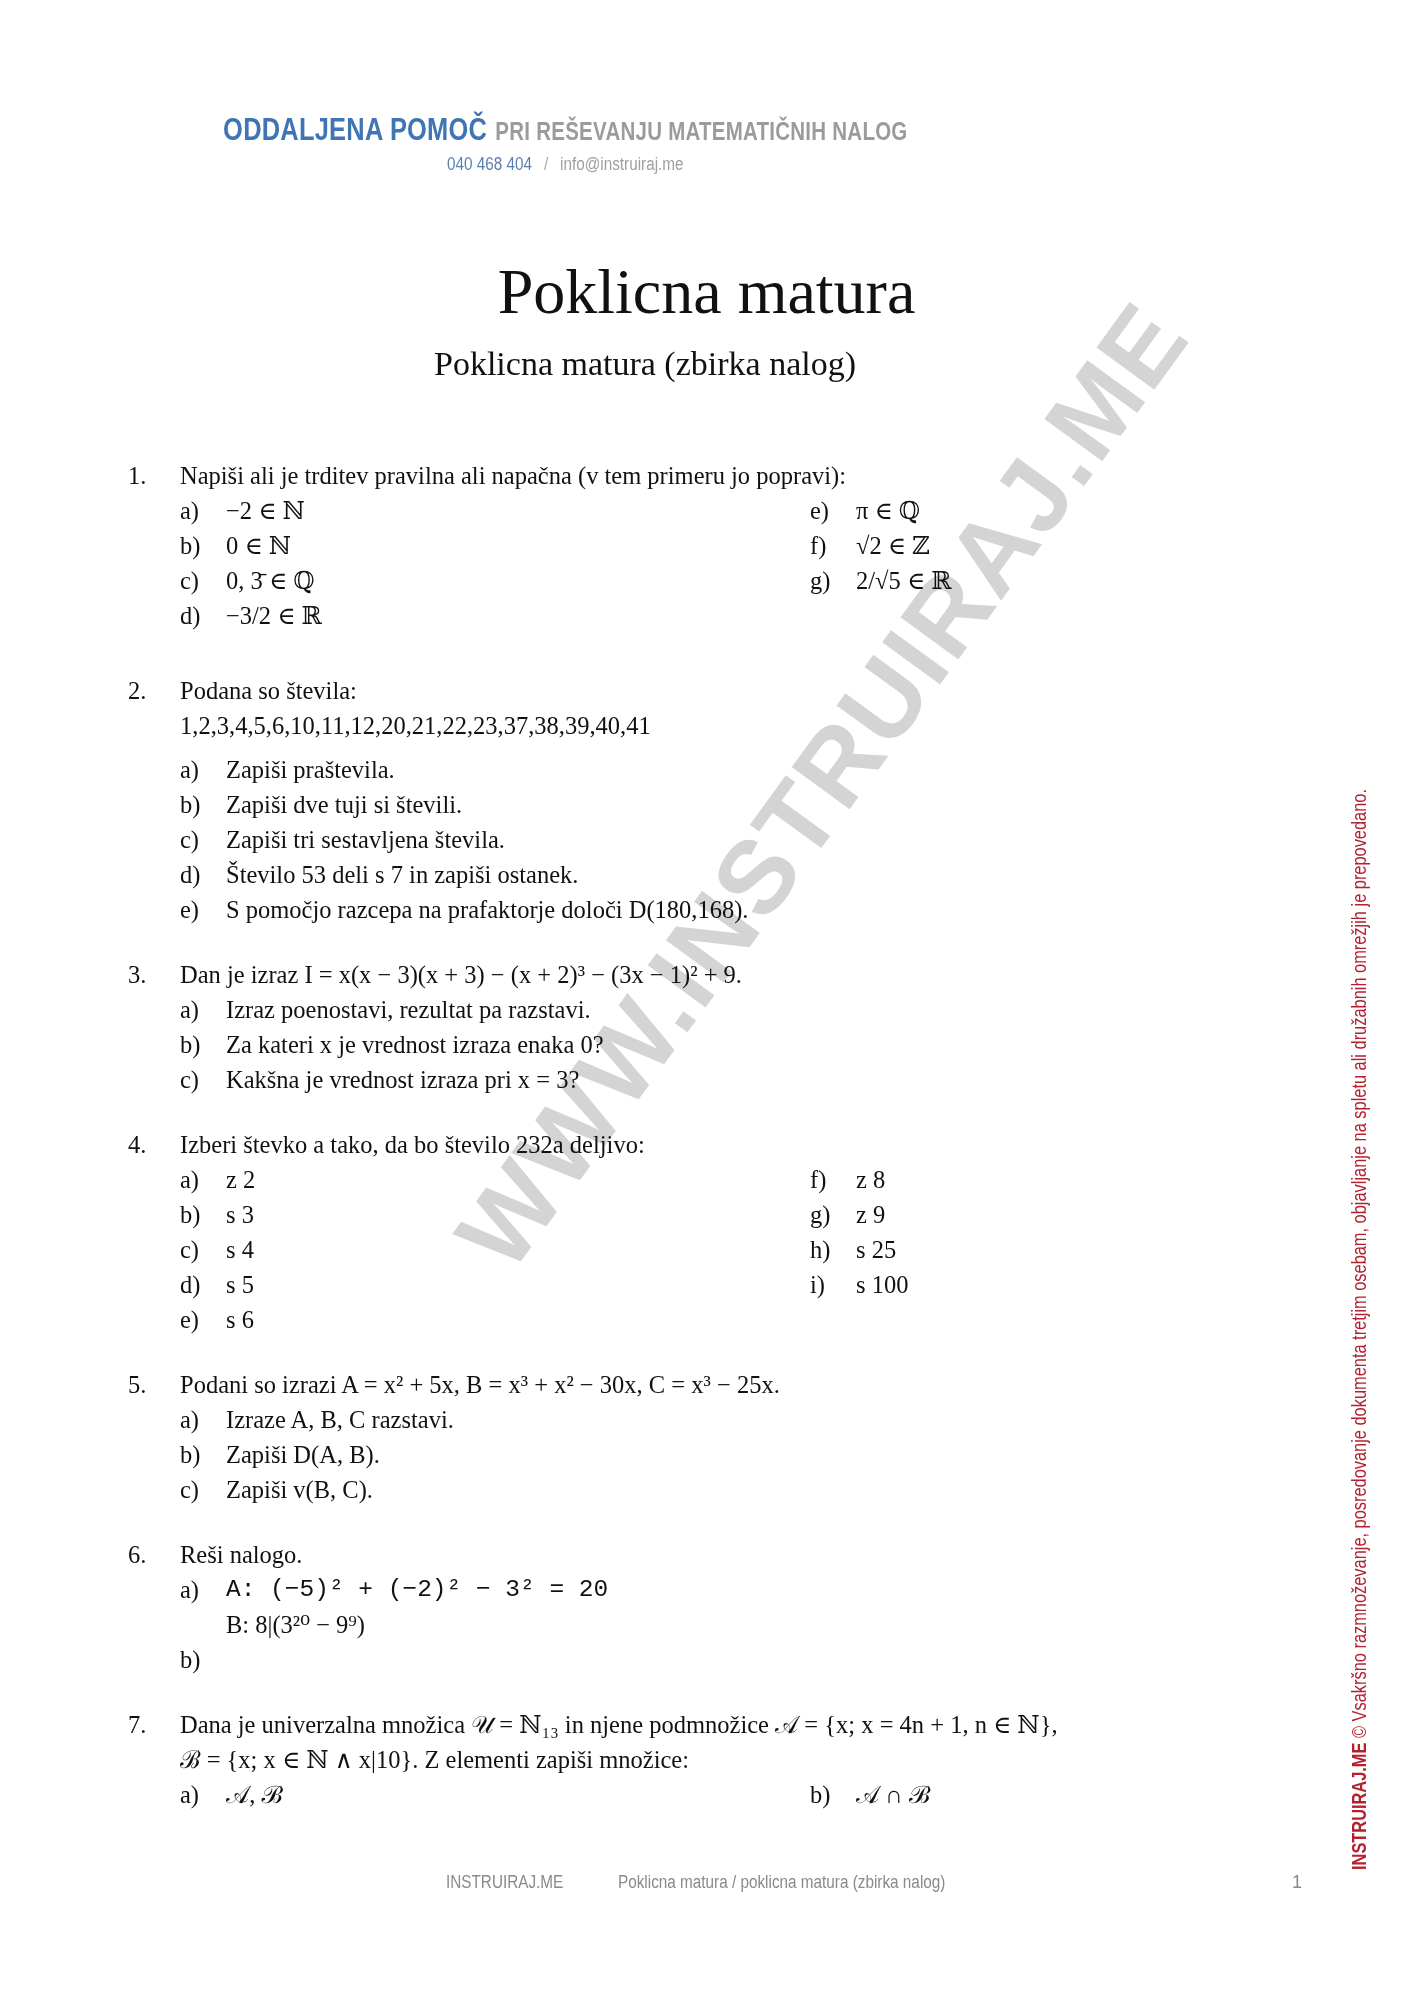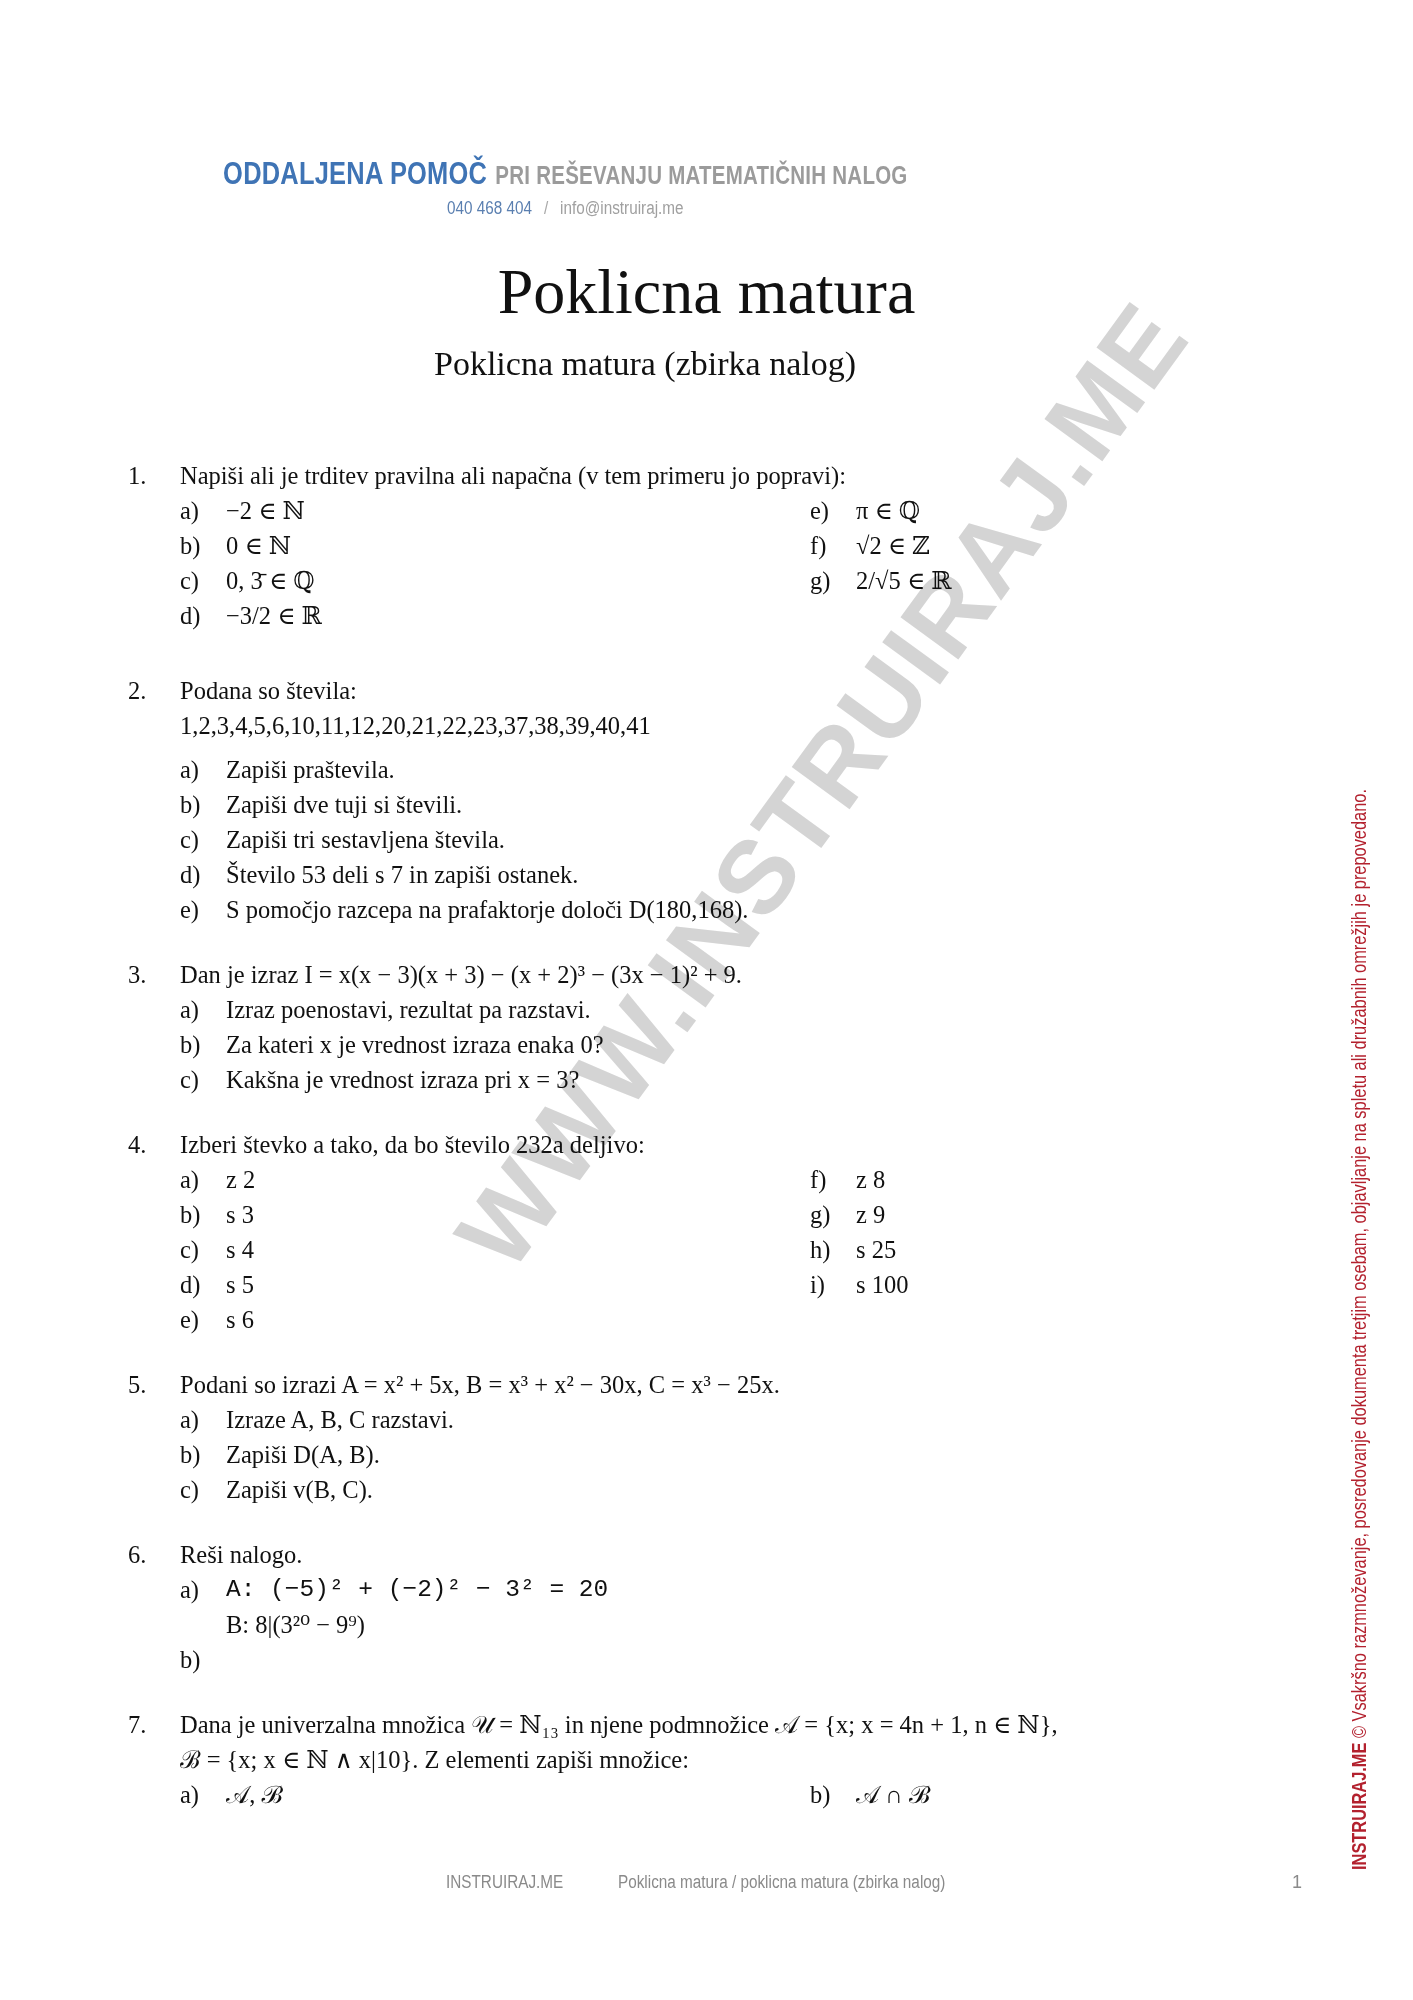--- a/index.html
+++ b/index.html
@@ -1,17 +1,17 @@
 <!DOCTYPE html>
 <html><head>
 <meta charset="utf-8">
 <style>
   html, body { margin: 0; padding: 0; background: #ffffff; }
   body { width: 1413px; height: 2000px; position: relative; overflow: hidden; font-family: "DejaVu Serif", "Liberation Serif", serif; color: #111; }
-  .header { position: absolute; top: 112px; left: 0; width: 1130px; text-align: center; font-family: "Liberation Sans", "DejaVu Sans", sans-serif; margin-top: 44px; }
+  .header { position: absolute; top: 112px; left: 0; width: 1130px; text-align: center; font-family: "Liberation Sans", "DejaVu Sans", sans-serif; }
   .header .brand { font-weight: bold; font-size: 31px; letter-spacing: 0.3px; transform: scaleX(0.82); display: inline-block; white-space: nowrap; }
   .header .brand .blue { color: #3f74b5; }
   .header .brand .gray { color: #9b9b9b; font-size: 25px; margin-left: 10px; }
   .header .contact { font-size: 18px; margin-top: 6px; transform: scaleX(0.85); display: inline-block; white-space: nowrap; }
   .header .contact .phone { color: #5a7fb0; }
   .header .contact .sep { color: #a8a8a8; margin: 0 14px; }
   .header .contact .mail { color: #a0a0a0; }
 
   .title { position: absolute; top: 255px; left: 0; width: 1413px; text-align: center; font-family: Liberation Serif, serif; font-size: 64px; color: #111; }
   .subtitle { position: absolute; top: 345px; left: 0; width: 1290px; text-align: center; font-family: "Liberation Serif", "DejaVu Serif", serif; font-size: 34px; color: #111; }

